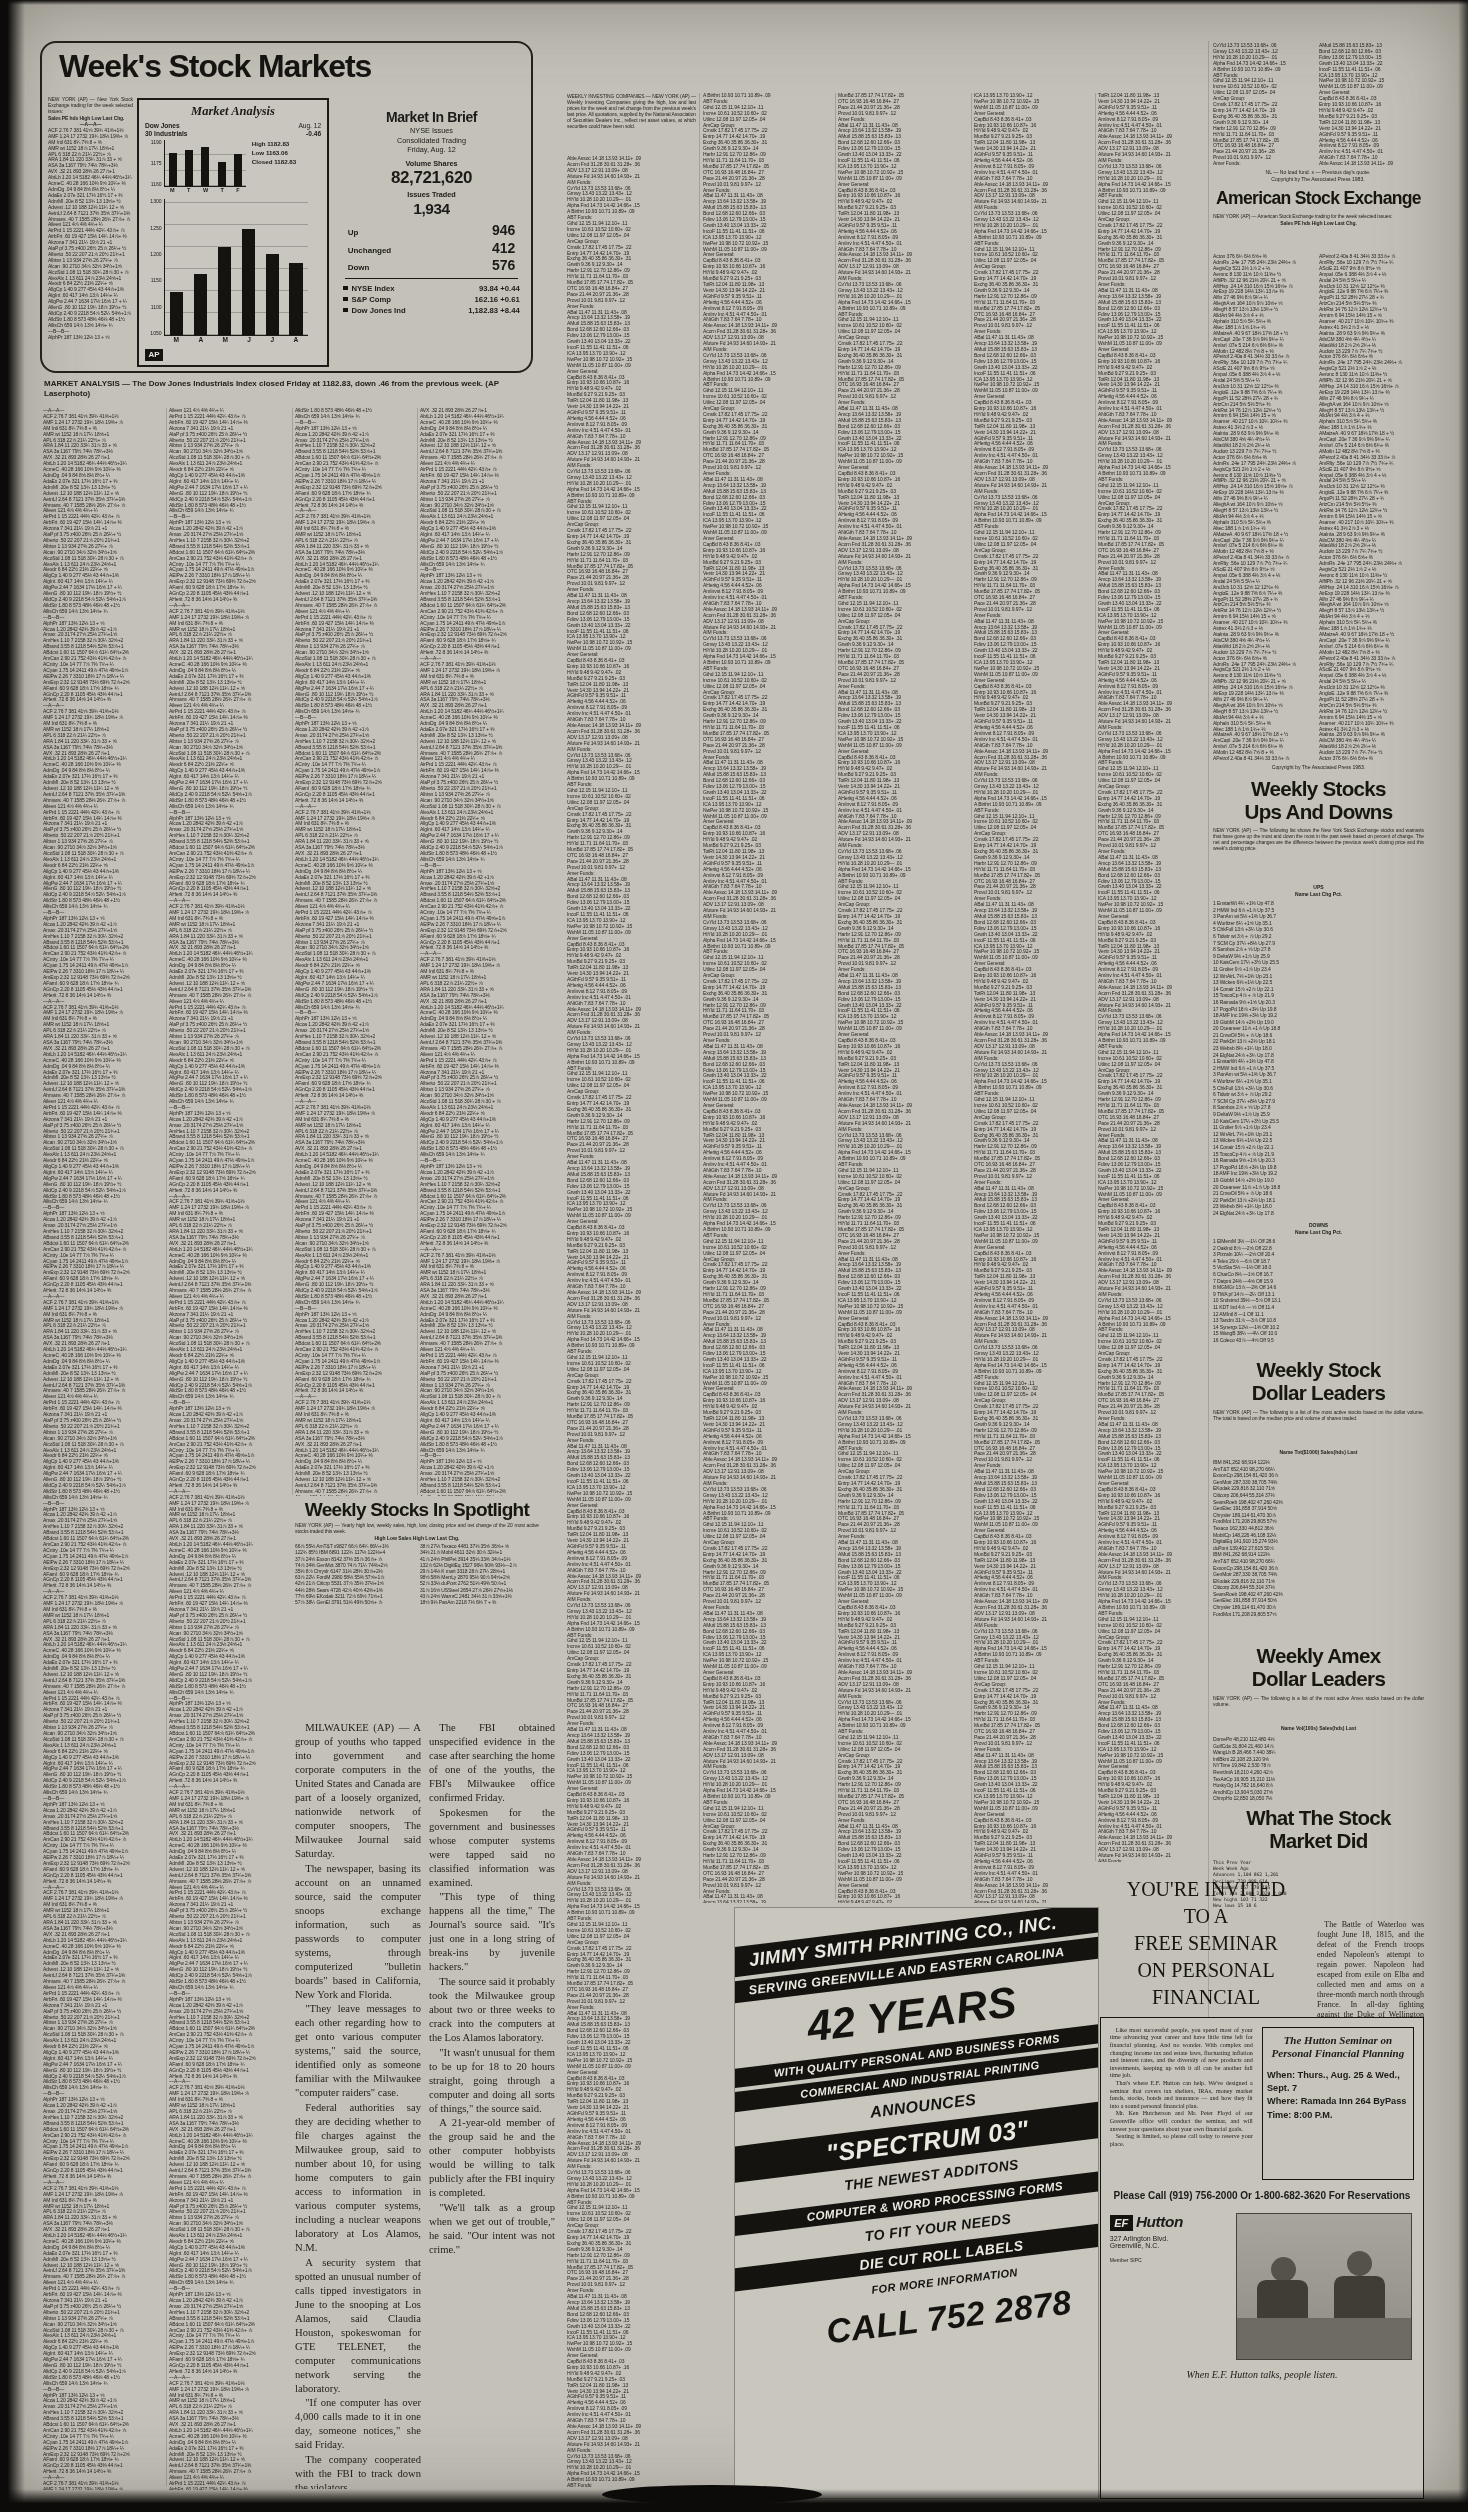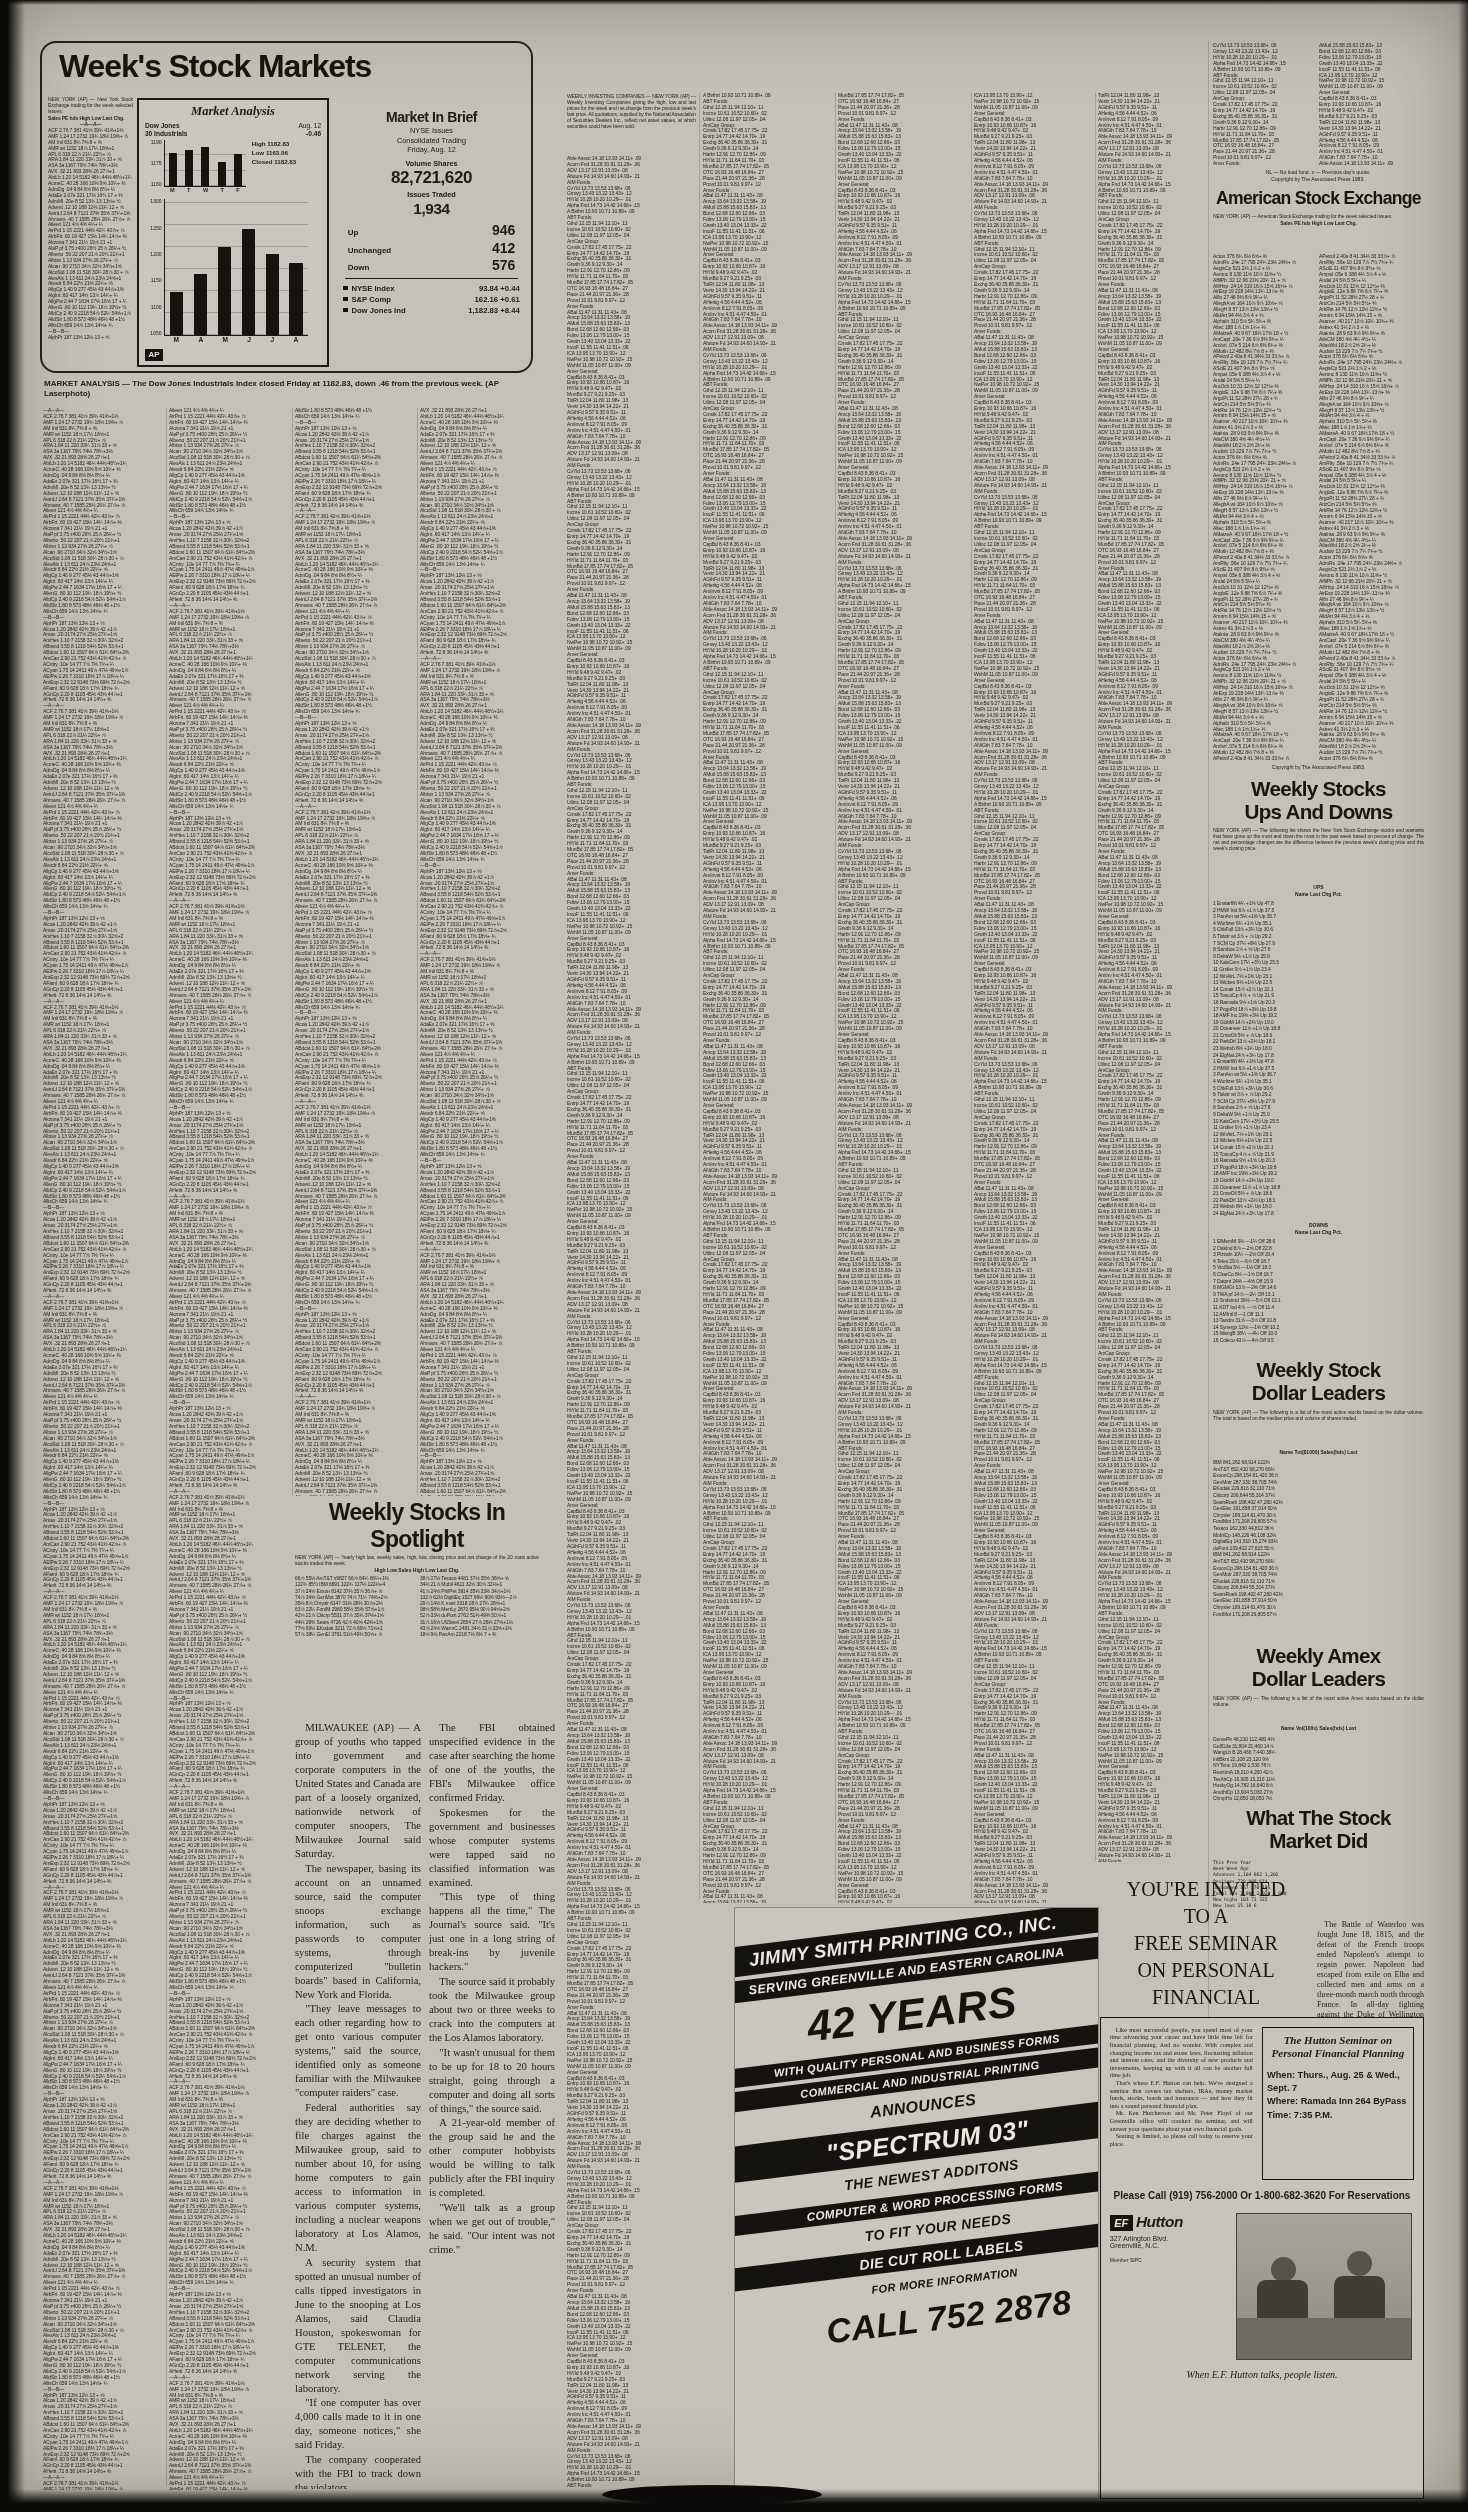--- a/index.html
+++ b/index.html
@@ -73,21 +73,21 @@
   .photo{background:linear-gradient(#a8a59c,#8f8c83);border:0.7px solid #44423a;position:relative;overflow:hidden}
   .ph-head{position:absolute;width:25px;height:25px;border-radius:50%;background:#55524a}
   .ph-body{position:absolute;width:51px;height:44px;border-radius:8.8px 8.8px 0 0;background:#3f3d36}
   .tagline{font-family:"Liberation Serif",serif;font-style:italic;font-size:10px;text-align:center}
   
   .jimmy{overflow:hidden;background:#c9c6be;border:0.7px solid rgba(20,18,14,.35)}
   .jwrap{position:absolute;left:-51px;top:13.2px;width:485px;transform:rotate(-7deg)}
   .band{text-align:center;font-style:italic;font-weight:800;letter-spacing:0.4px;padding:3.7px 22px;margin:4.4px 0;white-space:nowrap;overflow:hidden}
   .band.dark{background:#14130f;color:#ece9e0}
   .band.light{color:#14130f}
-  .spot-head{font-size:23px}
+  .spot-head{font-size:19px}
   .foot7{font-size:5.1px;line-height:6.6px;text-align:center}
 </style>
 </head>
 <body>
 
 <div id="page">
 
   <div class="abs wsm-outline" style="left:40px;top:41px;width:493px;height:332px"></div>
   <div class="abs head-xl" style="left:59px;top:48px;font-size:32px">Week's Stock Markets</div>
 
@@ -3428,21 +3428,21 @@
       <div class="fineprint" style="width:143px">
           <div class="para">Like most successful people, you spend most of your time advancing your career and have little time left for financial planning. And no wonder. With complex and changing income tax and estate laws, fluctuating inflation and interest rates, and the diversity of new products and investments, keeping up with it all can be another full time job.</div>
           <div class="para">That's where E.F. Hutton can help. We've designed a seminar that covers tax shelters, IRAs, money market funds, stocks, bonds and insurance — and how they fit into a sound personal financial plan.</div>
           <div class="para">Mr. Ken Hutcherson and Mr. Peter Floyd of our Greenville office will conduct the seminar, and will answer your questions about your own financial goals.</div>
           <div class="para">Seating is limited, so please call today to reserve your place.</div>
         </div>
       <div style="flex:1;border:1.1px solid #15140f;padding:5.9px 4.4px;height:153px">
         <div class="sem-title">The Hutton Seminar on Personal Financial Planning</div>
         <div class="sem-line" style="margin-top:8.8px">When: Thurs., Aug. 25 &amp; Wed., Sept. 7</div>
         <div class="sem-line">Where: Ramada Inn  264 ByPass</div>
-        <div class="sem-line">Time: 7:35 P.M.</div>
+        <div class="sem-line">Time: 8:00 P.M.</div>
       </div>
     </div>
     <div class="phone" style="margin-top:10.3px">Please Call (919) 756-2000 Or 1-800-682-3620 For Reservations</div>
     <div style="display:flex;gap:8.8px;margin-top:10.3px;align-items:flex-start">
       <div style="width:117px">
         <div>
           <span class="ef-box">EF</span>
           <span class="ef-name">Hutton</span>
         </div>
         <div style="font-size:7px;margin-top:4.4px">327 Arlington Blvd.</div>

